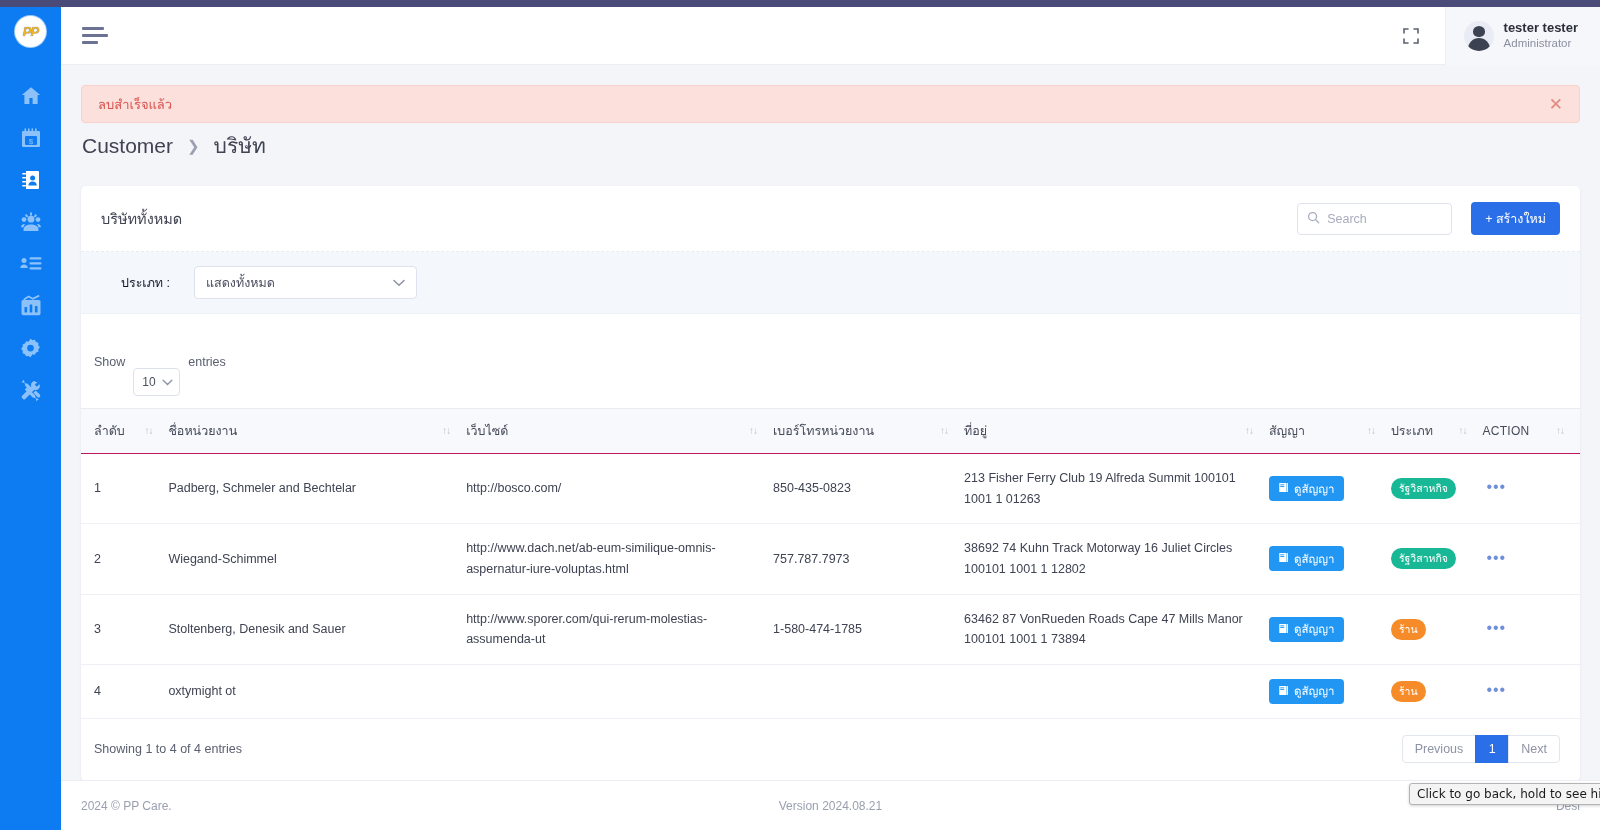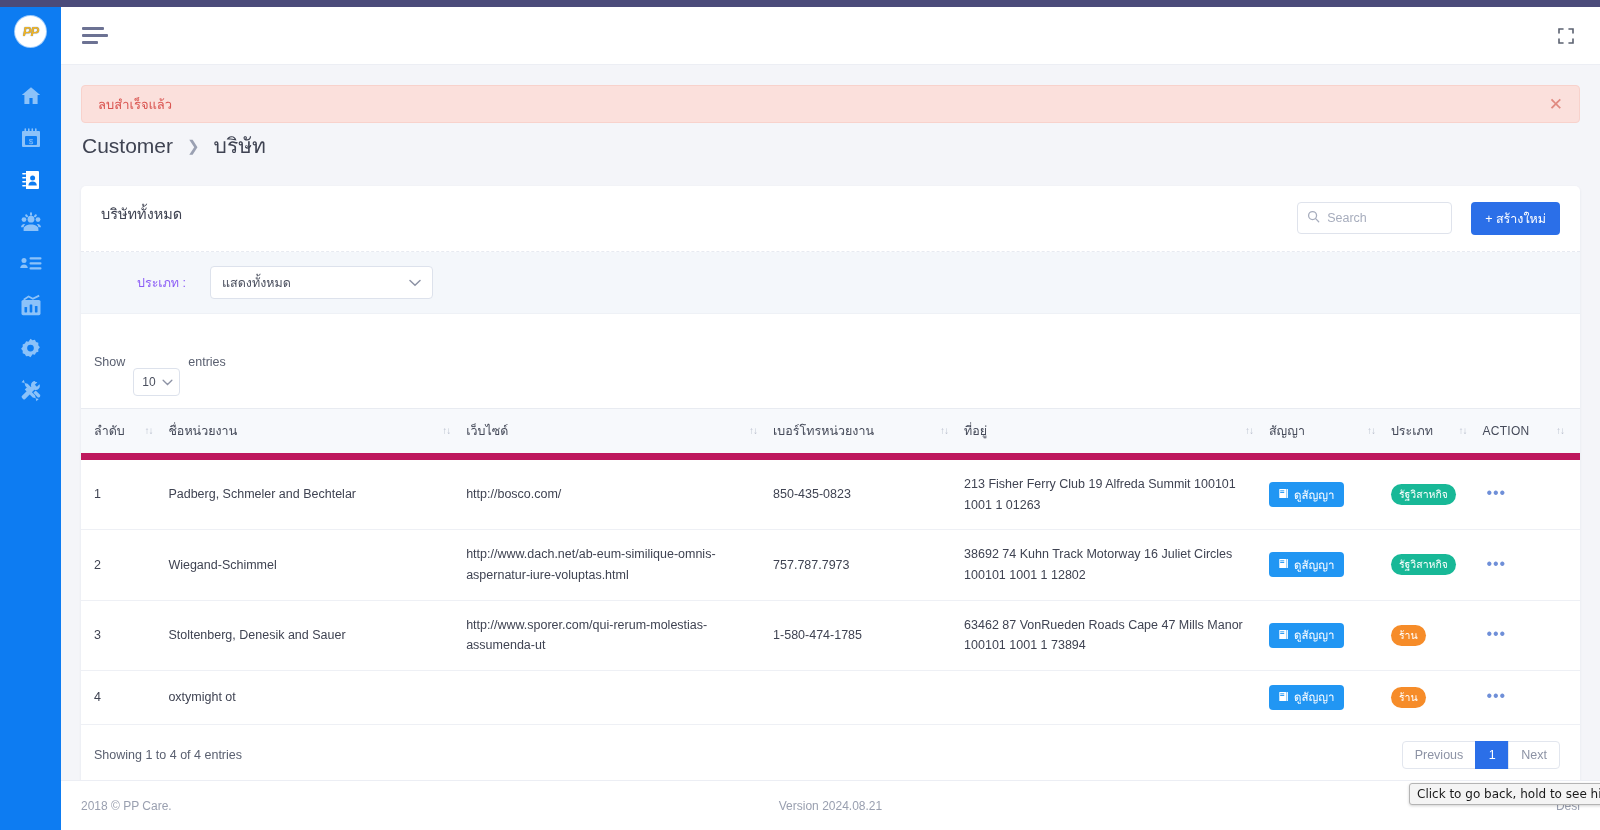--- a/index.html
+++ b/index.html
@@ -124,21 +124,21 @@
   .crumb-sep { color: #9aa0b2; font-size: 15px; }
   .crumb-cur { font-size: 21px; color: #3f4352; }
 
   
   .card {
     background: #ffffff; border-radius: 5px;
     box-shadow: 0 1px 3px rgba(30,40,80,.07);
     overflow: hidden;
   }
   .card-head {
-    display: flex; 
+    display: flex; align-items: center;
     padding: 16px 20px 16px 20px;
     border-bottom: 1px dashed #e7eaf1;
   }
   .card-title { font-size: 14.5px; color: #3f4352; }
   .card-head-spacer { flex: 1 1 auto; }
   .search-wrap {
     width: 155px; height: 32px; border: 1px solid #dfe3ec; border-radius: 4px;
     display: flex; align-items: center; padding: 0 9px; gap: 7px;
     margin-right: 19px;
   }
@@ -151,21 +151,21 @@
     background: #2b6fe8; color: #ffffff; border: none; border-radius: 4px;
     height: 33px; padding: 0 14px; font-size: 12.5px; cursor: pointer;
     font-family: inherit; display: flex; align-items: center; gap: 6px;
   }
 
   .filter-bar {
     background: #f4f7fb; border-bottom: 1px solid #eef1f6;
     display: flex; align-items: center; padding: 14px 20px 14px 40px;
     gap: 24px;
   }
-  .filter-label { font-size: 12.5px; color: #8b5cf6; margin-left: 16px; }
+  .filter-label { font-size: 12.5px; color: #0f172a; }
   .select-box {
     width: 223px; height: 33px; background: #ffffff;
     border: 1px solid #dde2ec; border-radius: 4px;
     display: flex; align-items: center; padding: 0 11px;
     font-size: 12.5px; color: #4a4f5e; cursor: pointer;
   }
   .select-val { flex: 1 1 auto; }
   .chev { color: #8d93a5; font-size: 11px; }
 
   .entries-bar {
@@ -177,21 +177,21 @@
     display: flex; align-items: center; justify-content: space-between;
     padding: 0 6px 0 8px; font-size: 12px; color: #4a4f5e; background: #fff; cursor: pointer; margin-top: 40px;
   }
 
   
   table { width: 100%; border-collapse: collapse; table-layout: fixed; }
   thead tr { background: #f7f9fc; }
   thead th {
     text-align: left; font-size: 12.5px; font-weight: normal; color: #454a59;
     padding: 12px 10px 12px 0;
-    border-top: 1px solid #e8ebf1; border-bottom: 7px solid #be185d;
+    border-top: 1px solid #e8ebf1; border-bottom: 1px solid #be185d;
     vertical-align: middle;
   }
   thead th .thwrap { display: flex; align-items: center; }
   .th-label { flex: 0 0 auto; }
   .sort-ic {
     margin-left: auto; color: #b9bfcd; font-size: 10px; line-height: 1;
     display: inline-block; padding-right: 6px; letter-spacing: -1px;
   }
   tbody td {
     font-size: 12.5px; color: #3f4352; padding: 14px 10px 14px 0;
@@ -380,20 +380,27 @@
       <div class="hamburger">
         <span></span>
         <span></span>
         <span></span>
       </div>
       <div class="topbar-spacer"></div>
       <div class="fullscreen-btn">
         <svg width="18" height="18" viewBox="0 0 18 18" fill="none" stroke="#5b6170" stroke-width="1.6" stroke-linecap="round">
           <path d="M2 6V2h4M16 6V2h-4M2 12v4h4M16 12v4h-4"></path>
         </svg>
+      </div>
+      <div class="user-box">
+        <div class="avatar"></div>
+        <div class="user-text">
+          <div class="user-name">tester tester</div>
+          <div class="user-role">Administrator</div>
+        </div>
       </div>
     </div>
 
     <div class="content">
 
       <div class="alert">
         <span class="alert-text">ลบสำเร็จแล้ว</span>
         <span class="alert-close">✕</span>
       </div>
 
@@ -581,21 +588,21 @@
             <div class="pg">Previous</div>
             <div class="pg active">1</div>
             <div class="pg">Next</div>
           </div>
         </div>
 
       </div>
     </div>
 
     <div class="footer">
-      <div class="f-left">2018 © PP Care.</div>
+      <div class="f-left">2024 © PP Care.</div>
       <div class="f-mid">Version 2024.08.21</div>
       <div class="f-right">Desi</div>
     </div>
 
   </div>
 </div>
 
 <div class="tooltip">Click to go back, hold to see history</div>
 
 </body></html>

